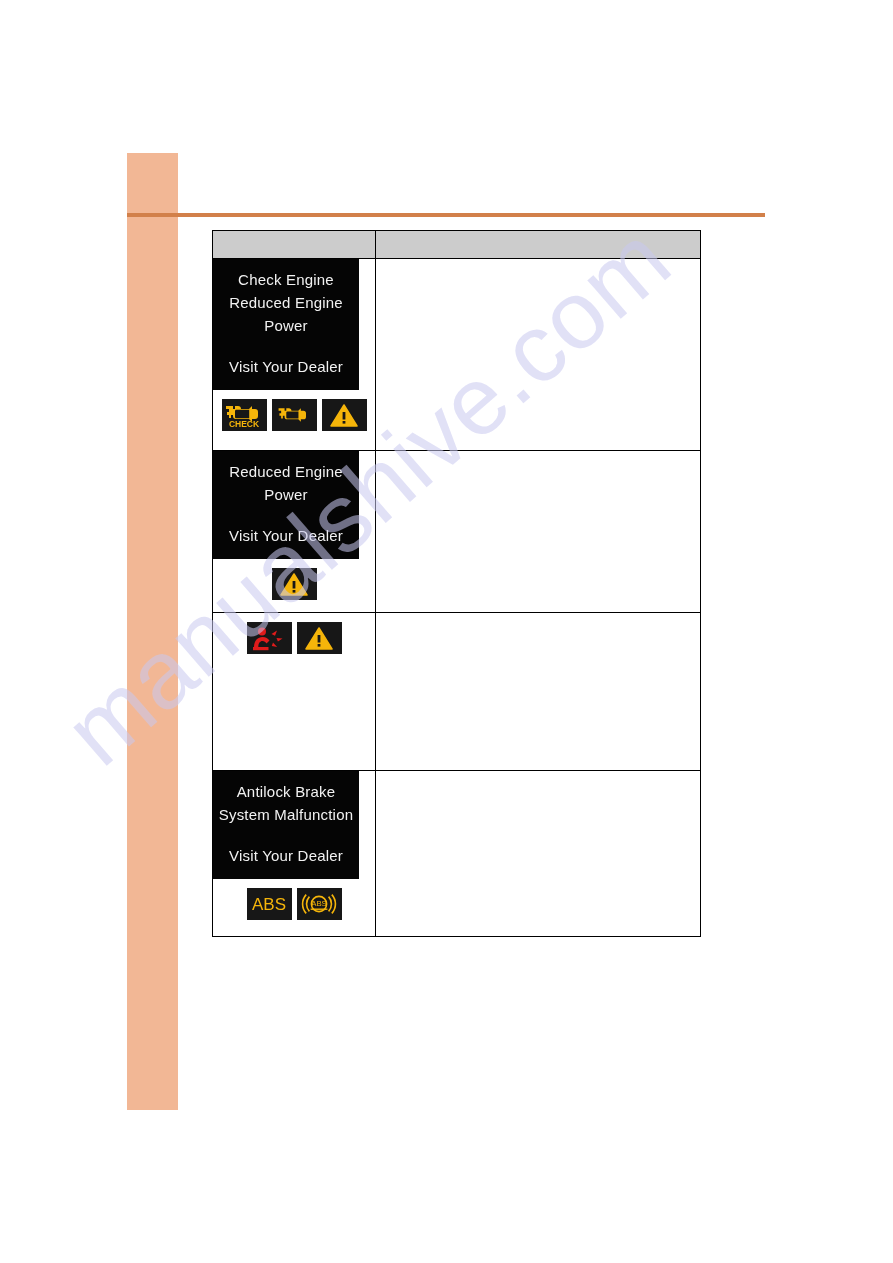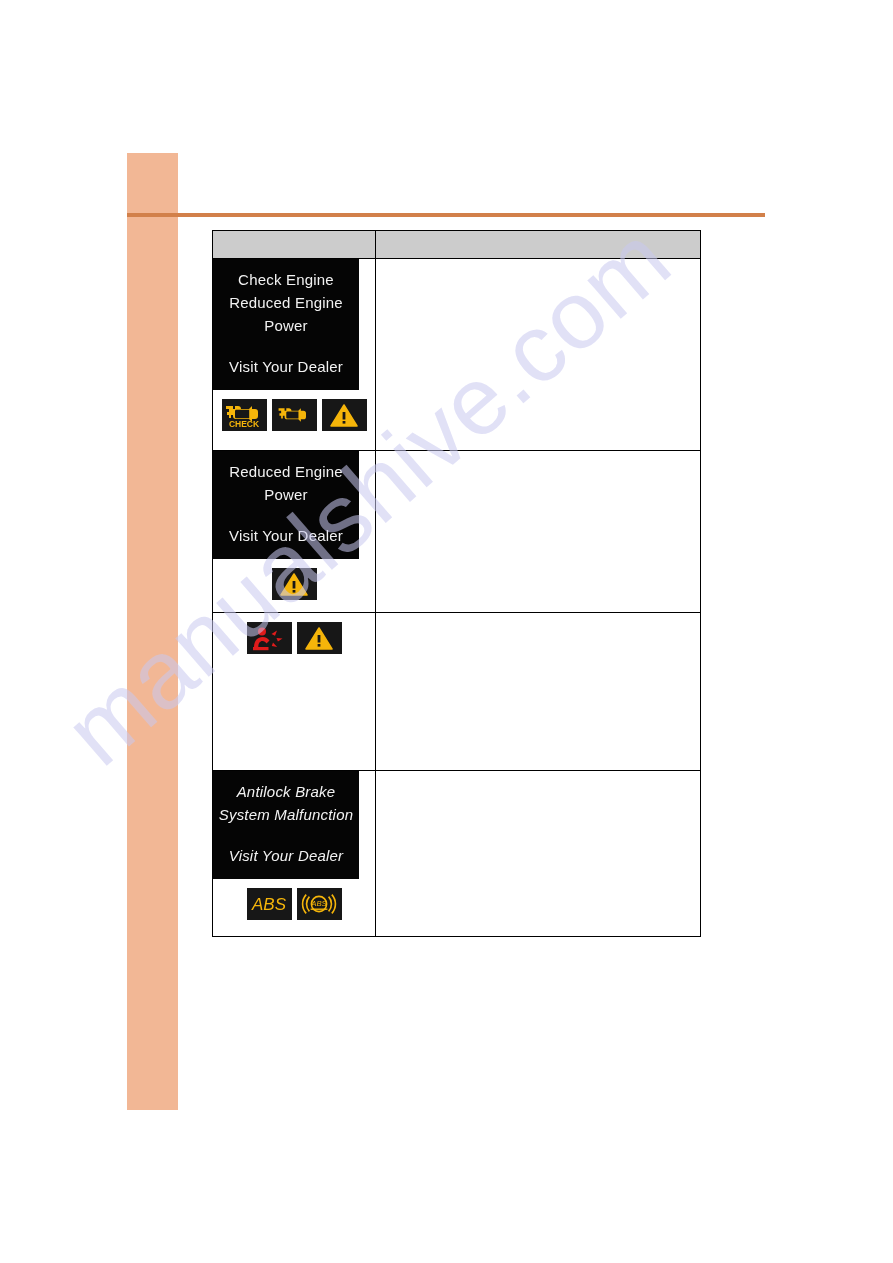--- a/index.html
+++ b/index.html
@@ -129,21 +129,21 @@
     align-items: center;
     justify-content: center;
     box-sizing: border-box;
   }
   .icon-box svg { display: block; }
 
   
   .row-1 { height: 192px; }
   .row-2 { height: 162px; }
   .row-3 { height: 158px; }
-  .row-4 { height: 166px; font-style: italic; }
+  .row-4 { height: 166px; }
 </style>
 </head>
 <body>
 
 <div id="watermark">
   <div class="wm-text">manualshive.com</div>
 </div>
 
 <div id="side-tab"></div>
 

